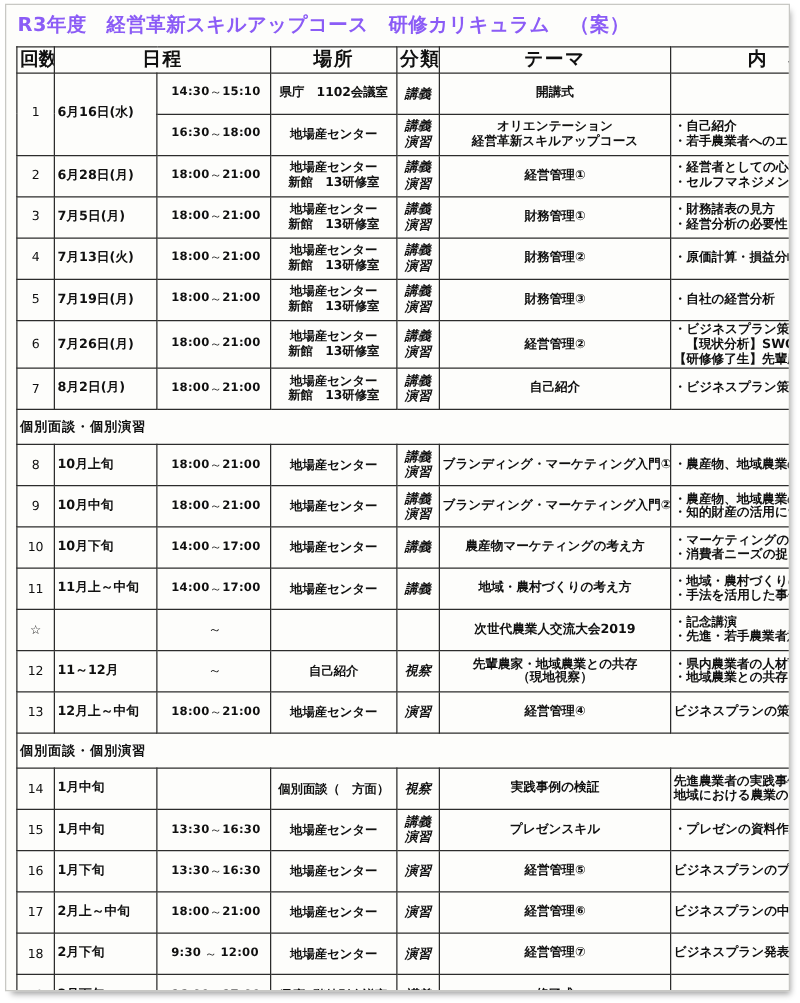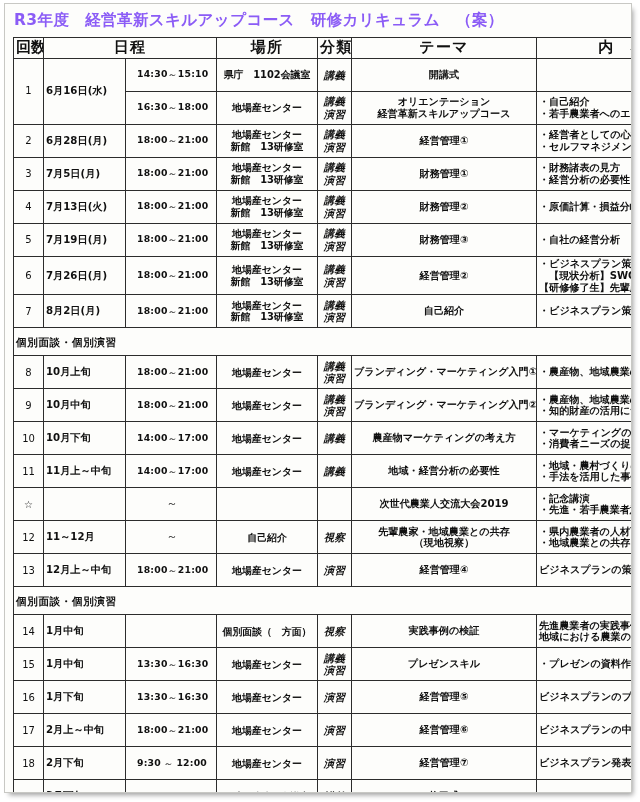--- a/index.html
+++ b/index.html
@@ -427,21 +427,21 @@
               <span>17:00</span>
             </div>
           </td>
           <td class="place">
             <span class="ln">地場産センター</span>
           </td>
           <td class="cat">
             <span class="ln">講義</span>
           </td>
           <td class="theme">
-            <span class="ln">地域・経営分析の必要性</span>
+            <span class="ln">地域・農村づくりの考え方</span>
           </td>
           <td class="content">
             <span class="ln">・地域・農村づくりの基礎</span>
             <span class="ln">・手法を活用した事例</span>
           </td>
         </tr>
         <tr class="r-std">
           <td class="no">☆</td>
           <td class="date"></td>
           <td class="time">

